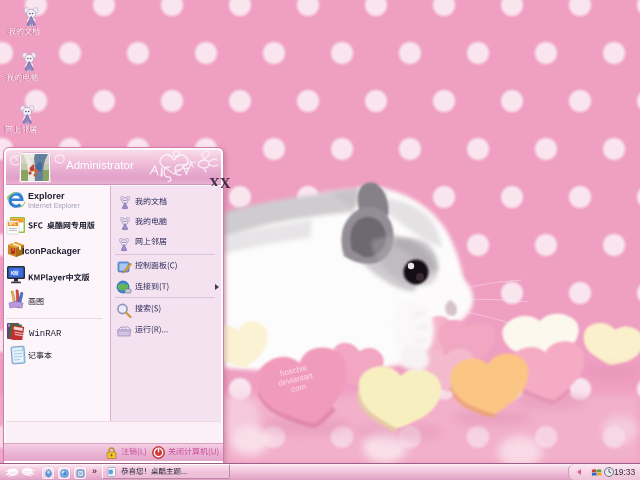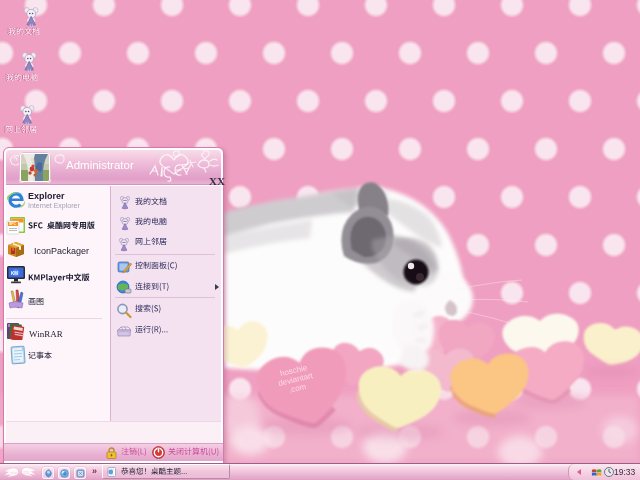--- a/index.html
+++ b/index.html
@@ -222,21 +222,21 @@
 </g>
 <defs>
           <filter id="avb">
             <feGaussianBlur stdDeviation="0.7"></feGaussianBlur>
           </filter>
         </defs>
 <rect x="1" y="1" width="30" height="29" rx="2.5" fill="none" stroke="#fff" stroke-width="2"></rect>
 <rect x="0.5" y="0.5" width="31" height="30" rx="3" fill="none" stroke="#e8b8d4" stroke-width="1"></rect>
 </svg>
 <div class="abs" style="left:62px;top:11px;font-size:11.5px;color:#fff;font-family:'Liberation Sans'">Administrator</div>
-<div class="abs" style="left:205px;top:27px;font-size:11px;font-weight:bold;color:#3c2c46;font-family:'Liberation Serif',serif">XX</div>
+<div class="abs" style="left:205px;top:27px;font-size:15px;font-weight:bold;color:#3c2c46;font-family:'Liberation Serif',serif">XX</div>
 <div class="abs" style="left:2px;top:38px;width:104px;height:235px;background:#fdf5fa"></div>
 <div class="abs" style="left:106px;top:38px;width:111px;height:235px;background:#f5e2f0;border-left:1px solid #dcb2d4"></div>
 <div class="abs" style="left:2px;top:273px;width:215px;height:22px;background:#fcf0f7;border-top:1px solid #eed8e8"></div>
 <div class="abs" style="left:0;top:295px;width:219px;height:18px;background:linear-gradient(180deg,#f4cfe3,#e9b2d2 60%,#e3a5c9);border-top:1px solid #daa2c6"></div>
 </div>
 <svg class="abs" style="left:6px;top:190px" width="20" height="20" viewBox="0 0 20 20">
 <path d="M10 2.2 C5.5 2.2 2.4 5.6 2.4 10 C2.4 14.4 5.8 17.8 10.2 17.8 C12.4 17.8 14.4 17 15.8 15.6 L13.2 13.4 C12.4 14.2 11.3 14.7 10.1 14.7 C7.8 14.7 6 13 5.7 11 L17.5 11 C17.6 10.7 17.6 10.3 17.6 10 C17.6 5.6 14.4 2.2 10 2.2 Z M5.8 8.6 C6.2 6.8 7.9 5.4 10 5.4 C12.1 5.4 13.7 6.8 14.1 8.6 Z" fill="#2e81d6"></path>
 <path d="M10 2.2 C7 2.2 4.5 3.8 3.2 6.2 Q9 1.4 17 4.6 C15.6 3.1 13 2.2 10 2.2 Z" fill="#6cb6ee"></path>
 <path d="M1.2 6.4 Q6.5 0.8 14.5 2.6 Q8 1.8 3.6 6.8 Q1.8 9 2.6 12 Q0.4 9.2 1.2 6.4 Z" fill="#8ecc68"></path>
 <path d="M15.8 15.6 Q18.4 13.4 18.8 10.4 Q20 13 18 15.4 Q15.8 18 12.4 17.6 Q14.6 16.8 15.8 15.6 Z" fill="#8ecc68" opacity=".8"></path>
@@ -267,21 +267,21 @@
       </g>
     </svg>
 <svg class="abs" style="left:6px;top:239px" width="20" height="20" viewBox="0 0 20 20">
 <path d="M2 6 L10 3 L18 6 L18 15 L10 18 L2 15 Z" fill="#c8861e"></path>
 <path d="M2 6 L10 9 L18 6 L10 3 Z" fill="#e8a83e"></path>
 <path d="M10 9 L10 18 L18 15 L18 6 Z" fill="#a86a14"></path>
 <path d="M7 4 L15 7 L15 11 L13 10.5 L13 7.8 L7 5.5 Z" fill="#fff3d8"></path>
 <rect x="5" y="9" width="4" height="6" rx=".5" fill="#b03028"></rect>
 <path d="M6 9 h2 v3 l-1 -0.8 l-1 0.8 z" fill="#e85848"></path>
 </svg>
-<div class="abs" style="left:34px;top:246px;font-size:9px;font-weight:normal;color:#1c1c30;font-family:'Liberation Sans'">IconPackager</div>
+<div class="abs" style="left:22px;top:246px;font-size:9px;font-weight:bold;color:#1c1c30;font-family:'Liberation Sans'">IconPackager</div>
 <svg class="abs" style="left:6px;top:265px" width="20" height="20" viewBox="0 0 20 20">
 <rect x="1" y="1" width="18" height="13" rx="1.5" fill="#2a2a32"></rect>
 <rect x="2.5" y="2.5" width="15" height="10" fill="#3a6ad8"></rect>
 <circle cx="10" cy="7.5" r="3.6" fill="#5a8af8" opacity=".8"></circle>
 <text x="5" y="9.5" font-size="4.5" font-weight="bold" fill="#fff" font-family="Liberation Sans">KM</text>
 <rect x="8" y="14" width="4" height="2.5" fill="#2a2a32"></rect>
 <rect x="5" y="16.5" width="10" height="1.8" rx=".9" fill="#3a3a44"></rect>
 </svg>
 <svg style="position:absolute;left:28px;top:274px;overflow:visible" width="61.6" height="8" viewBox="0 0 7703 1000">
       <g fill="#1c1c30" transform="translate(0,790) scale(1,-1)">
@@ -313,21 +313,21 @@
 <div class="abs" style="left:6px;top:318px;width:96px;height:1px;background:#ead6e4"></div>
 <svg class="abs" style="left:6px;top:322px" width="20" height="18" viewBox="0 0 20 18">
 <rect x="1" y="1" width="12" height="16" rx="1" fill="#6a3a8a"></rect>
 <rect x="2.2" y="2" width="9.6" height="3" fill="#b890d8"></rect>
 <rect x="4" y="1.5" width="12" height="15.5" rx="1" fill="#38722e" transform="rotate(5 4 1.5)"></rect>
 <rect x="6.5" y="3" width="12" height="14.5" rx="1" fill="#c03030" transform="rotate(9 6.5 3)"></rect>
 <rect x="8" y="4.6" width="9" height="3" fill="#f0d8d8" transform="rotate(9 8 4.6)"></rect>
 <rect x="8.6" y="9.5" width="9" height="1.2" fill="#e8b8b8" transform="rotate(9 8.6 9.5)"></rect>
 <rect x="8.9" y="11.8" width="9" height="1.2" fill="#e8b8b8" transform="rotate(9 8.9 11.8)"></rect>
 </svg>
-<div class="abs" style="left:29px;top:329px;font-size:9px;color:#1c1c30;font-family:Liberation Serif, serif">WinRAR</div>
+<div class="abs" style="left:29px;top:329px;font-size:9px;color:#1c1c30;font-family:Liberation Mono, monospace">WinRAR</div>
 <svg class="abs" style="left:9px;top:345px" width="18" height="21" viewBox="0 0 18 21">
 <rect x="2" y="2" width="13" height="17" rx="1" fill="#b8d8f0" stroke="#5a8ab8" stroke-width=".7" transform="rotate(-4 2 2)"></rect>
 <rect x="3.5" y="3.5" width="10" height="14" fill="#e8f4fc" transform="rotate(-4 3.5 3.5)"></rect>
 <path d="M5 6 l8 -0.6 M5 9 l8 -0.6 M5 12 l8 -0.6 M5 15 l6 -0.5" stroke="#8ab8d8" stroke-width=".7"></path>
 <path d="M13 2 l3 3 l-3 0.4 z" fill="#9ac8e8"></path>
 </svg>
 <svg style="position:absolute;left:28px;top:352px;overflow:visible" width="24.0" height="8" viewBox="0 0 3000 1000">
       <g fill="#1c1c30" transform="translate(0,790) scale(1,-1)">
         <use href="#r8bb0" x="0"></use>
         <use href="#r4e8b" x="1000"></use>

